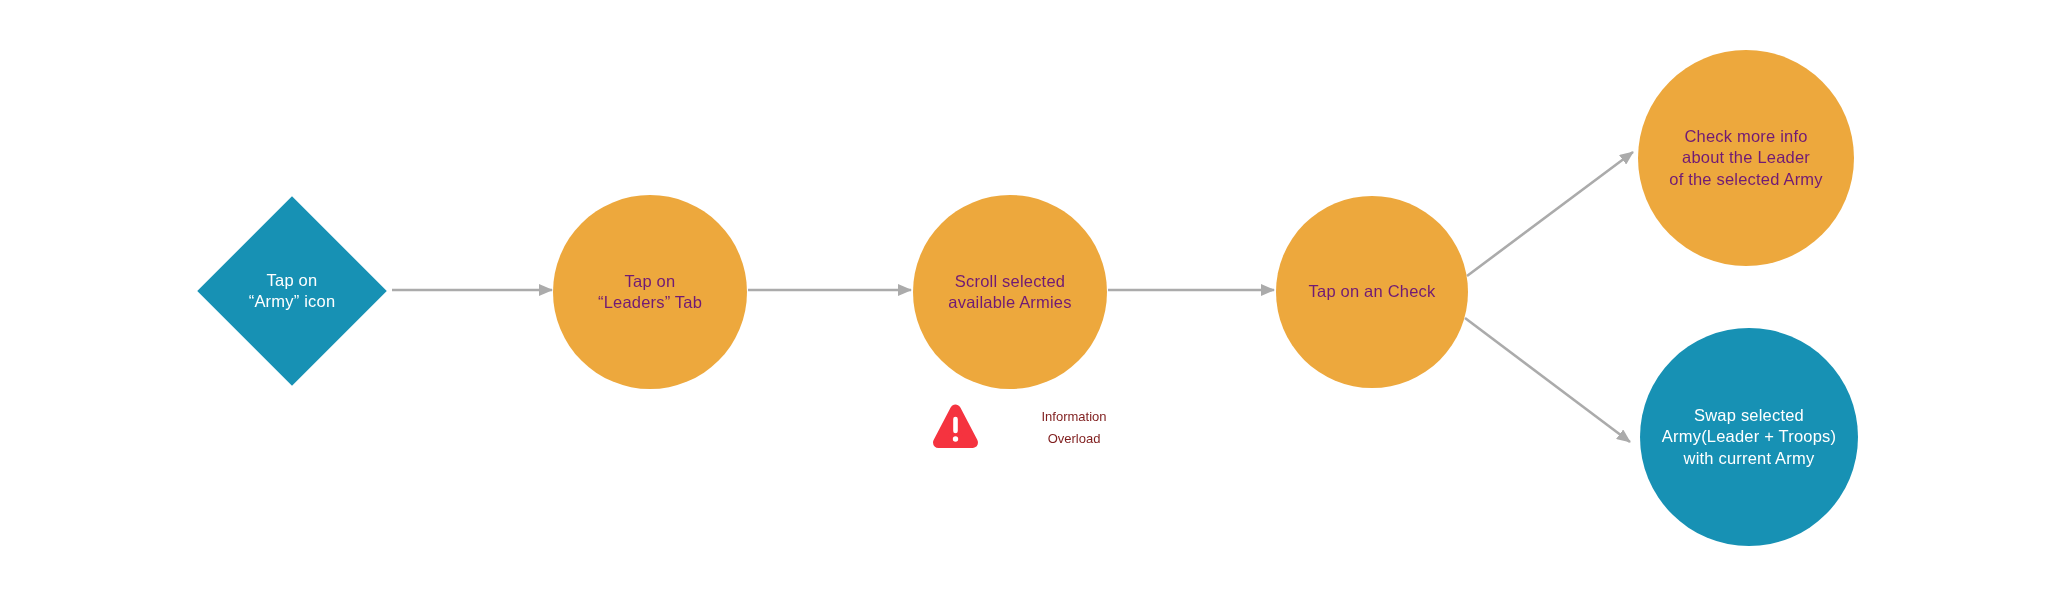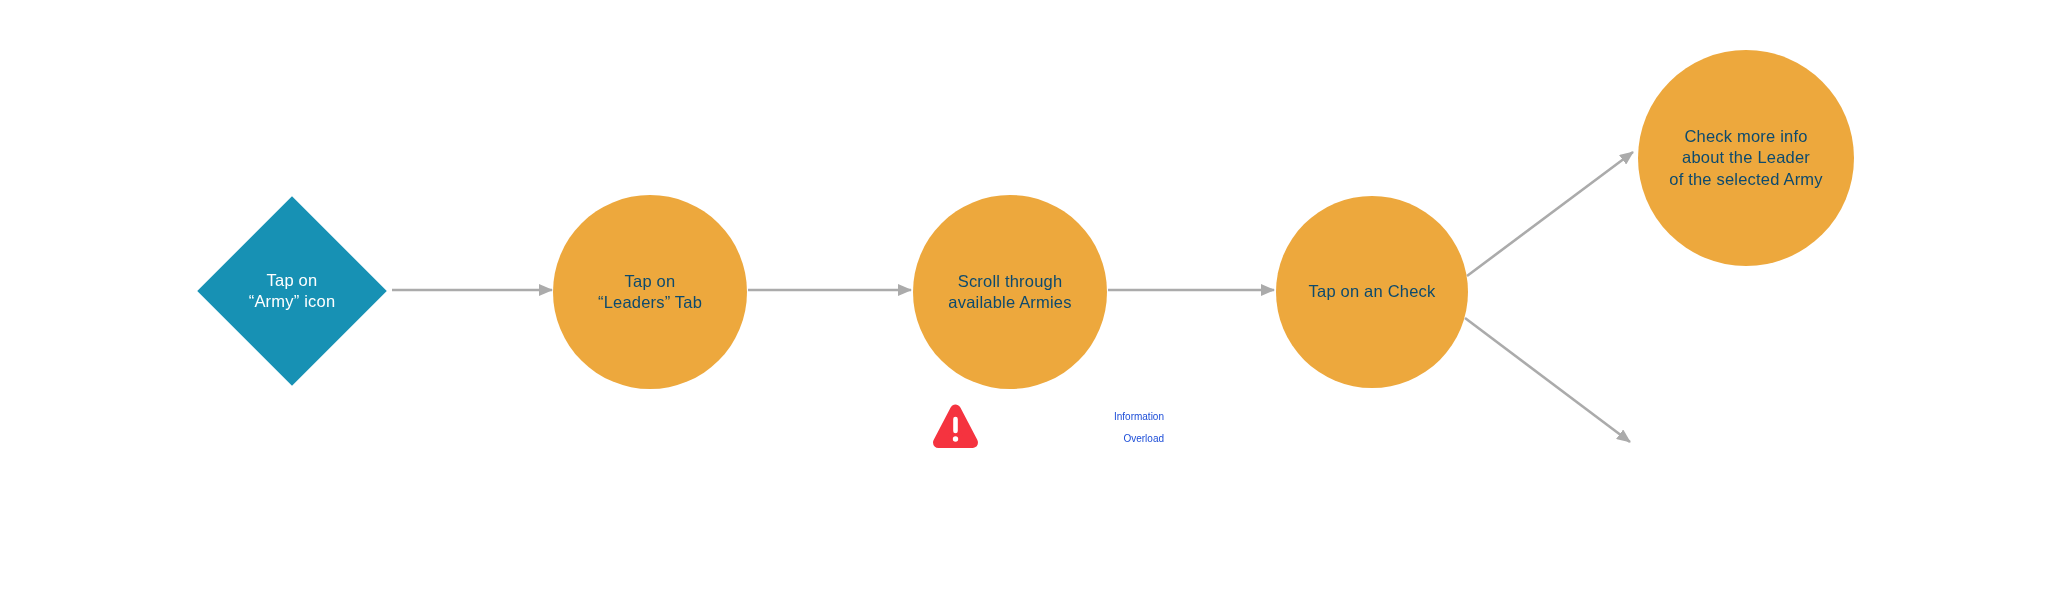--- a/index.html
+++ b/index.html
@@ -24,43 +24,43 @@
     justify-content: center;
     text-align: center;
   }
   .node-label {
     position: relative;
     z-index: 2;
     white-space: pre-line;
     font-size: 16.5px;
     line-height: 21.5px;
     letter-spacing: 0.2px;
-    color: #0c4a6e;
+    color: #701a75;
   }
   .circle { border-radius: 50%; background: #EDA83D; }
   .circle.teal { background: #1791B4; }
   .circle.teal .node-label, .white-text { color: #ffffff; }
   .diamond-wrap { width: 190px; height: 190px; }
   .diamond-shape {
     position: absolute;
     left: 28px; top: 28px;
     width: 134px; height: 134px;
     transform: rotate(45deg);
     background: #1791B4;
     z-index: 1;
   }
   .annotation {
     position: absolute;
     left: 984px; top: 406px;
     width: 180px;
-    color: #1d4ed8;
-    font-size: 10px;
+    color: #7f1d1d;
+    font-size: 13px;
     line-height: 21.5px;
     white-space: pre-line;
-    text-align: right;
+    text-align: center;
   }
 </style>
 </head>
 <body>
 
 <div class="canvas">
 
   <svg class="overlay" viewBox="0 0 2048 600">
     <defs>
       <marker id="arrow" markerUnits="userSpaceOnUse" markerWidth="14" markerHeight="12" refX="13" refY="6" orient="auto">
@@ -86,31 +86,36 @@
     <div class="node-label white-text">Tap on
 “Army” icon</div>
   </div>
 
   <div class="node circle" style="left:553px; top:195px; width:194px; height:194px;">
     <div class="node-label">Tap on
 “Leaders” Tab</div>
   </div>
 
   <div class="node circle" style="left:913px; top:195px; width:194px; height:194px;">
-    <div class="node-label">Scroll through
+    <div class="node-label">Scroll selected
 available Armies</div>
   </div>
 
   <div class="node circle" style="left:1276px; top:196px; width:192px; height:192px;">
     <div class="node-label">Tap on an Check</div>
   </div>
 
   <div class="node circle" style="left:1638px; top:50px; width:216px; height:216px;">
     <div class="node-label">Check more info
 about the Leader
 of the selected Army</div>
   </div>
 
+  <div class="node circle teal" style="left:1640px; top:328px; width:218px; height:218px;">
+    <div class="node-label">Swap selected
+Army(Leader + Troops)
+with current Army</div>
+  </div>
 
   <div class="annotation">Information
 Overload</div>
 
 </div>
 
 </body></html>

